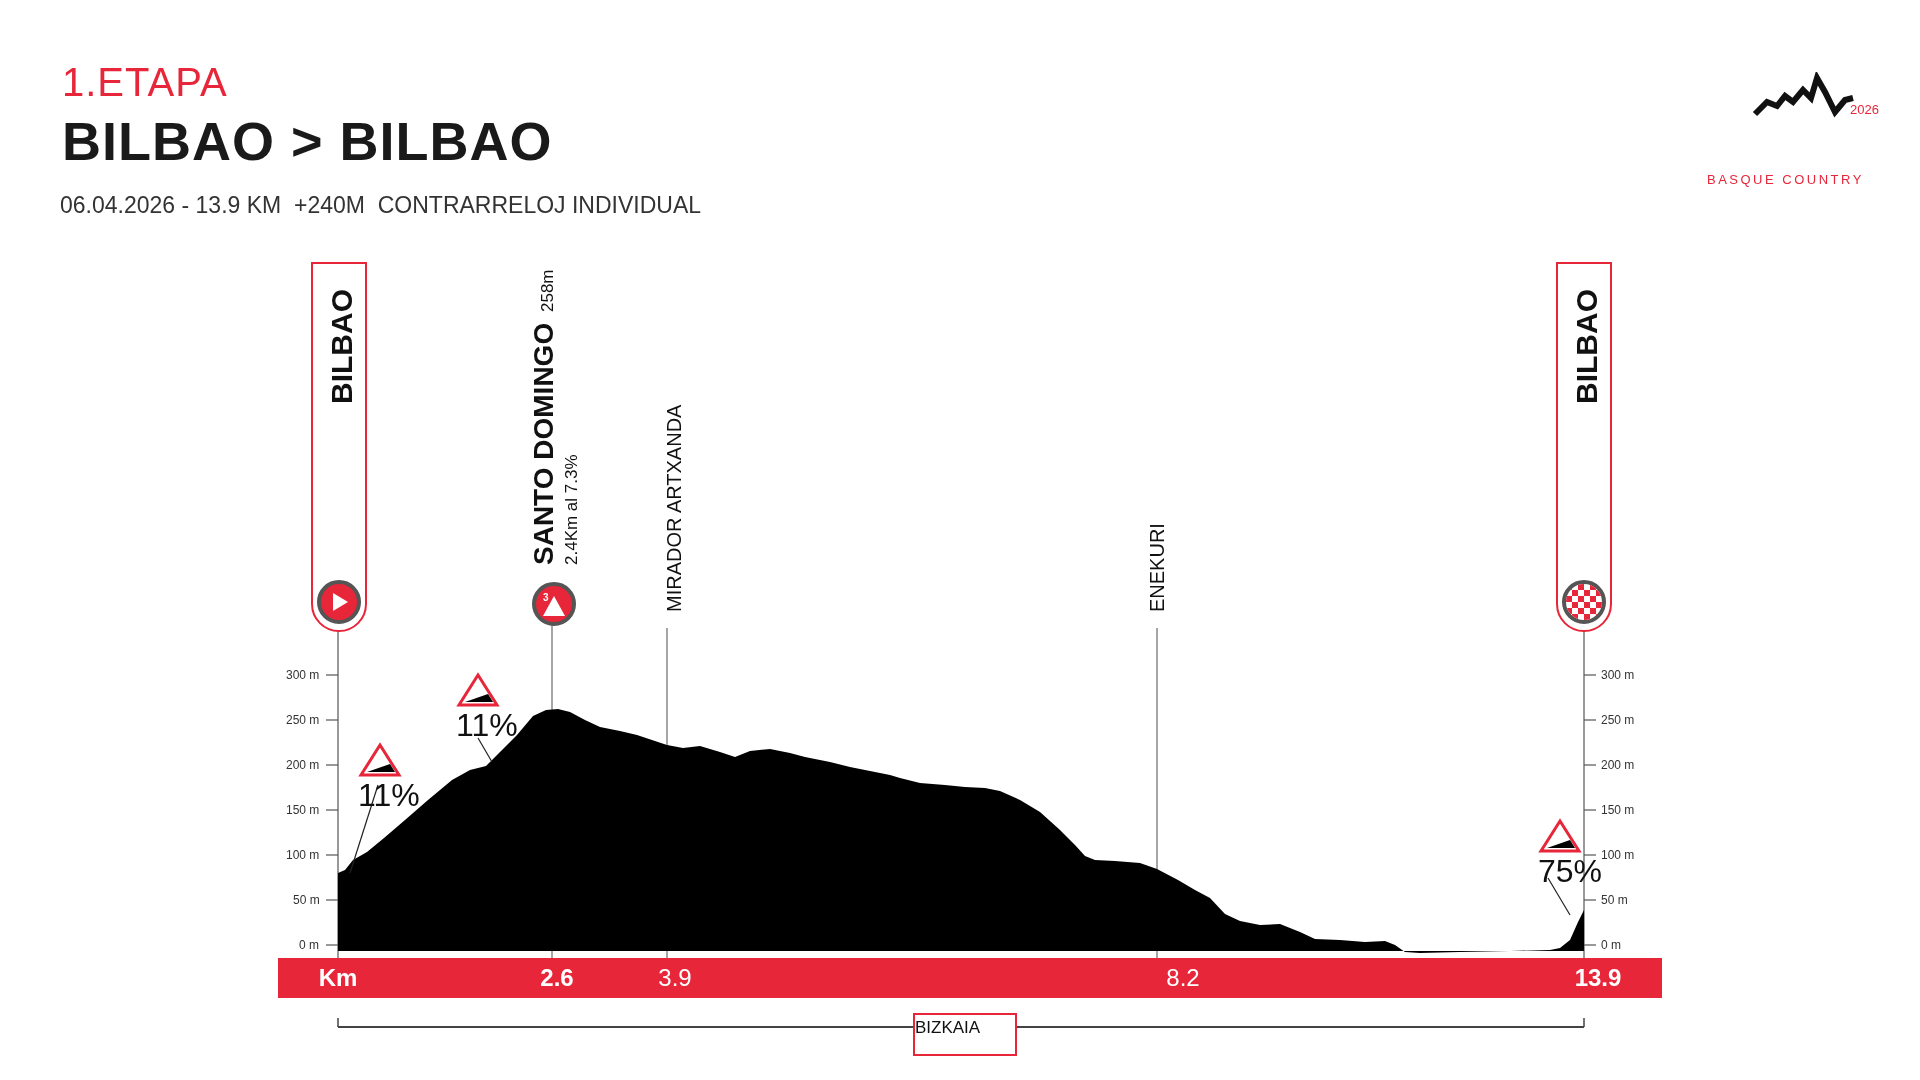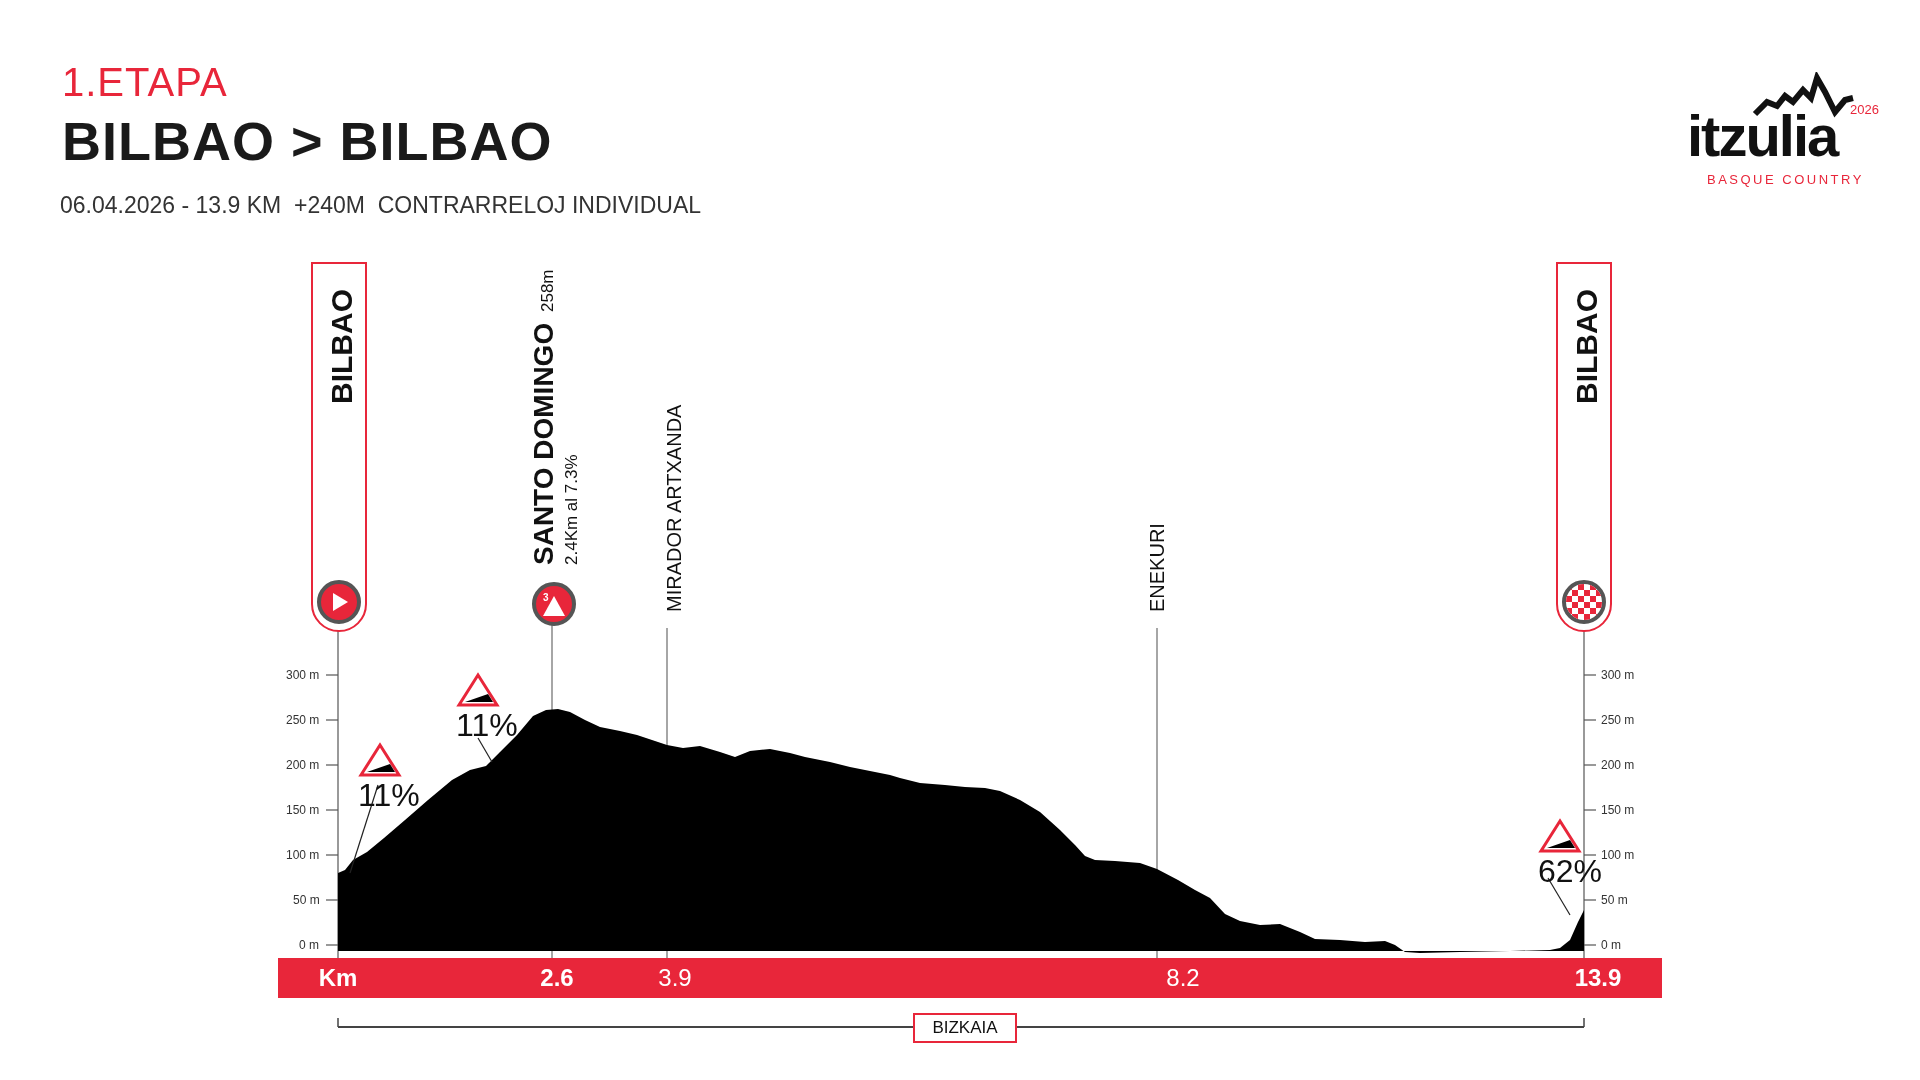--- a/index.html
+++ b/index.html
@@ -12,37 +12,36 @@
   #logo .year{position:absolute;right:6px;top:30px;font-size:13px;color:#e8263a;font-weight:normal;}
   #logo .word{position:absolute;left:2px;top:34px;font-size:58px;font-weight:bold;color:#111;letter-spacing:-2px;line-height:60px;}
   #logo .sub{position:absolute;left:22px;top:100px;font-size:13px;color:#e8263a;letter-spacing:2.5px;}
   .banner{position:absolute;border:2px solid #e8263a;border-radius:0 0 30px 30px;background:#fff;box-sizing:border-box;}
   .vlabel{position:absolute;transform:rotate(-90deg);transform-origin:left top;white-space:nowrap;}
   .icon-circle{position:absolute;width:44px;height:44px;border-radius:50%;background:#e8263a;border:4px solid #555;box-sizing:border-box;}
   .ytick{position:absolute;font-size:12px;color:#333;}
   #km-bar{left:278px;top:958px;width:1384px;height:40px;background:#e8263a;}
   .km-label{position:absolute;top:962px;font-size:24px;color:#fff;transform:translateX(-50%);line-height:32px;}
   #region-line{left:338px;top:1026px;width:1246px;height:2px;background:#444;}
-  #region-box{left:913px;top:1013px;width:104px;height:30px;border:2px solid #e8263a;background:#fff;box-sizing:border-box;font-size:17px;text-align:center;line-height:26px;color:#111;}
+  #region-box{left:913px;top:1013px;width:104px;height:43px;border:2px solid #e8263a;background:#fff;box-sizing:border-box;font-size:17px;line-height:26px;color:#111;}
   .grade{position:absolute;text-align:center;}
   .grade .pct{font-size:32px;color:#111;line-height:26px;}
 </style>
 </head>
 <body>
 
 <div id="stage-num" class="abs">1.ETAPA</div>
 <div id="stage-route" class="abs">BILBAO &gt; BILBAO</div>
 <div id="stage-meta" class="abs">06.04.2026 - 13.9 KM  +240M  CONTRARRELOJ INDIVIDUAL</div>
 
 <div id="logo" class="abs">
   <svg width="200" height="50" style="position:absolute;left:0;top:0;">
     <polyline points="70,42 82,30 92,34 100,24 108,30 118,18 126,26 132,6 140,20 150,40 160,28 168,26" fill="none" stroke="#111" stroke-width="6" stroke-linejoin="miter"></polyline>
   </svg>
   <span class="year">2026</span>
-  <span class="word">itzulia</span>
   <span class="sub">BASQUE COUNTRY</span>
 </div>
 
 <svg class="abs" style="left:0;top:0;" width="1920" height="1080">
 
   <line x1="338" y1="630" x2="338" y2="958" stroke="#777" stroke-width="1.5"></line>
   <line x1="1584" y1="630" x2="1584" y2="958" stroke="#777" stroke-width="1.5"></line>
 
   <g stroke="#555" stroke-width="1.2">
     <line x1="326" y1="675" x2="338" y2="675"></line>
@@ -160,21 +159,21 @@
       <polygon points="22,3 41,33 3,33" fill="#fff" stroke="#e8263a" stroke-width="3"></polygon>
       <polygon points="9,30 32,22 37,30" fill="#000"></polygon>
     </svg>
   <div class="pct">11%</div>
 </div>
 <div class="grade" style="left:1538px;top:818px;width:44px;">
   <svg width="44" height="36">
       <polygon points="22,3 41,33 3,33" fill="#fff" stroke="#e8263a" stroke-width="3"></polygon>
       <polygon points="9,30 32,22 37,30" fill="#000"></polygon>
     </svg>
-  <div class="pct">62%</div>
+  <div class="pct">75%</div>
 </div>
 
 <div id="km-bar" class="abs"></div>
 <div class="km-label" style="left:338px;font-weight:bold;">Km</div>
 <div class="km-label" style="left:557px;font-weight:bold;">2.6</div>
 <div class="km-label" style="left:675px;">3.9</div>
 <div class="km-label" style="left:1157px;margin-left:26px;">8.2</div>
 <div class="km-label" style="left:1598px;font-weight:bold;">13.9</div>
 
 <div id="region-line" class="abs"></div>

